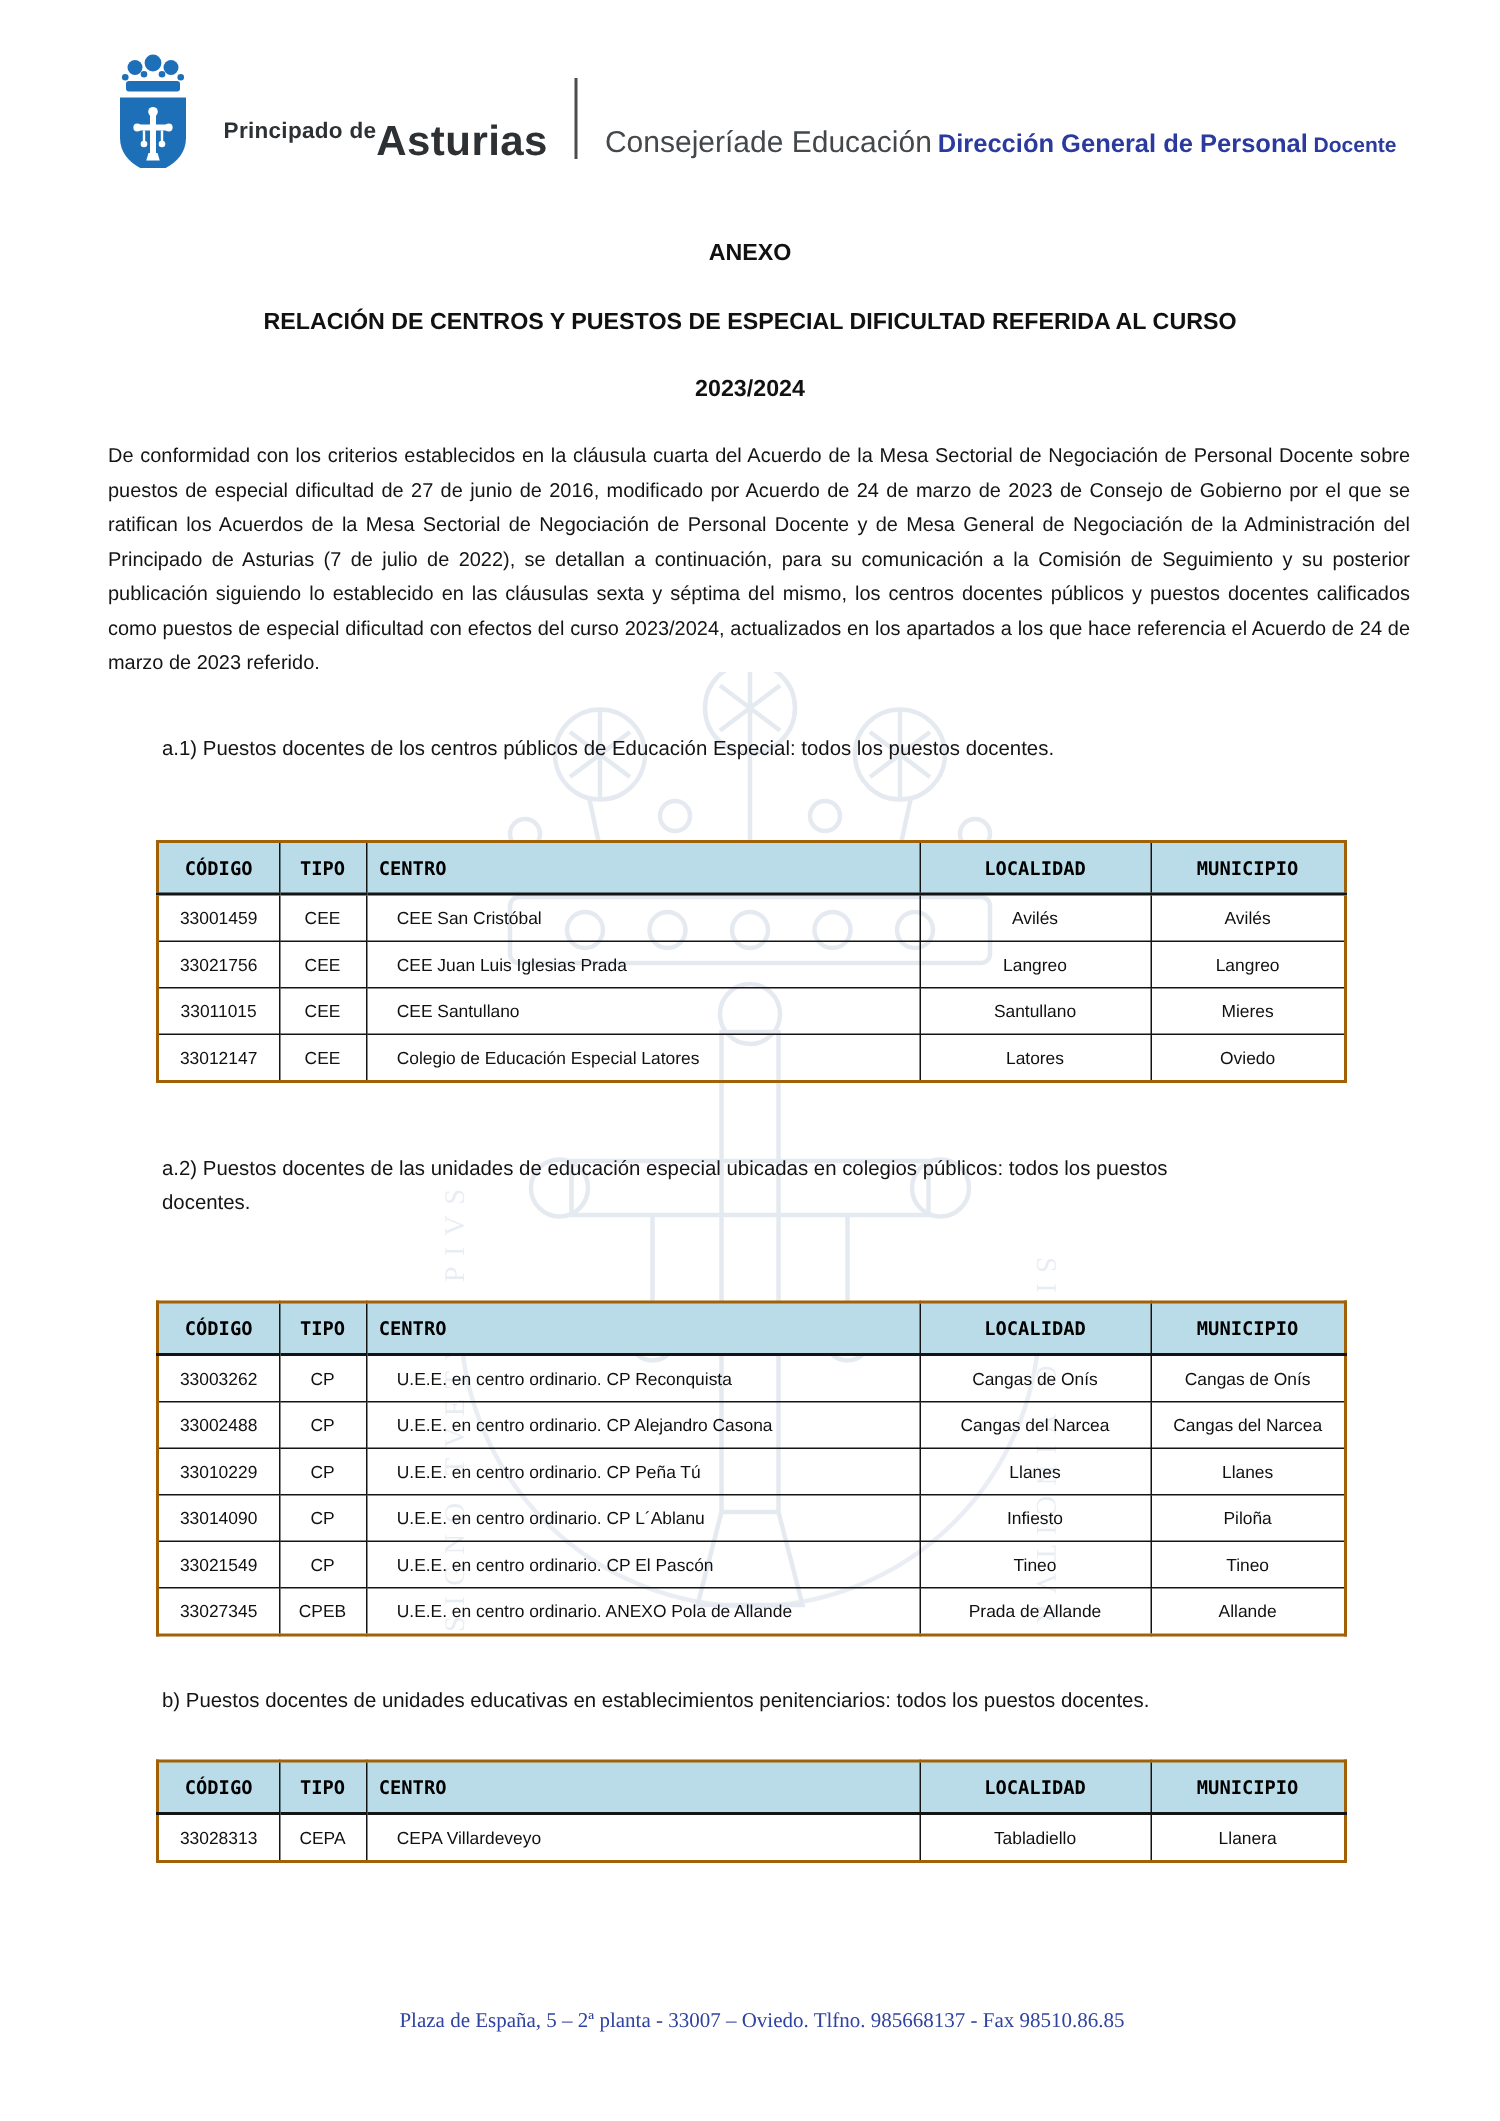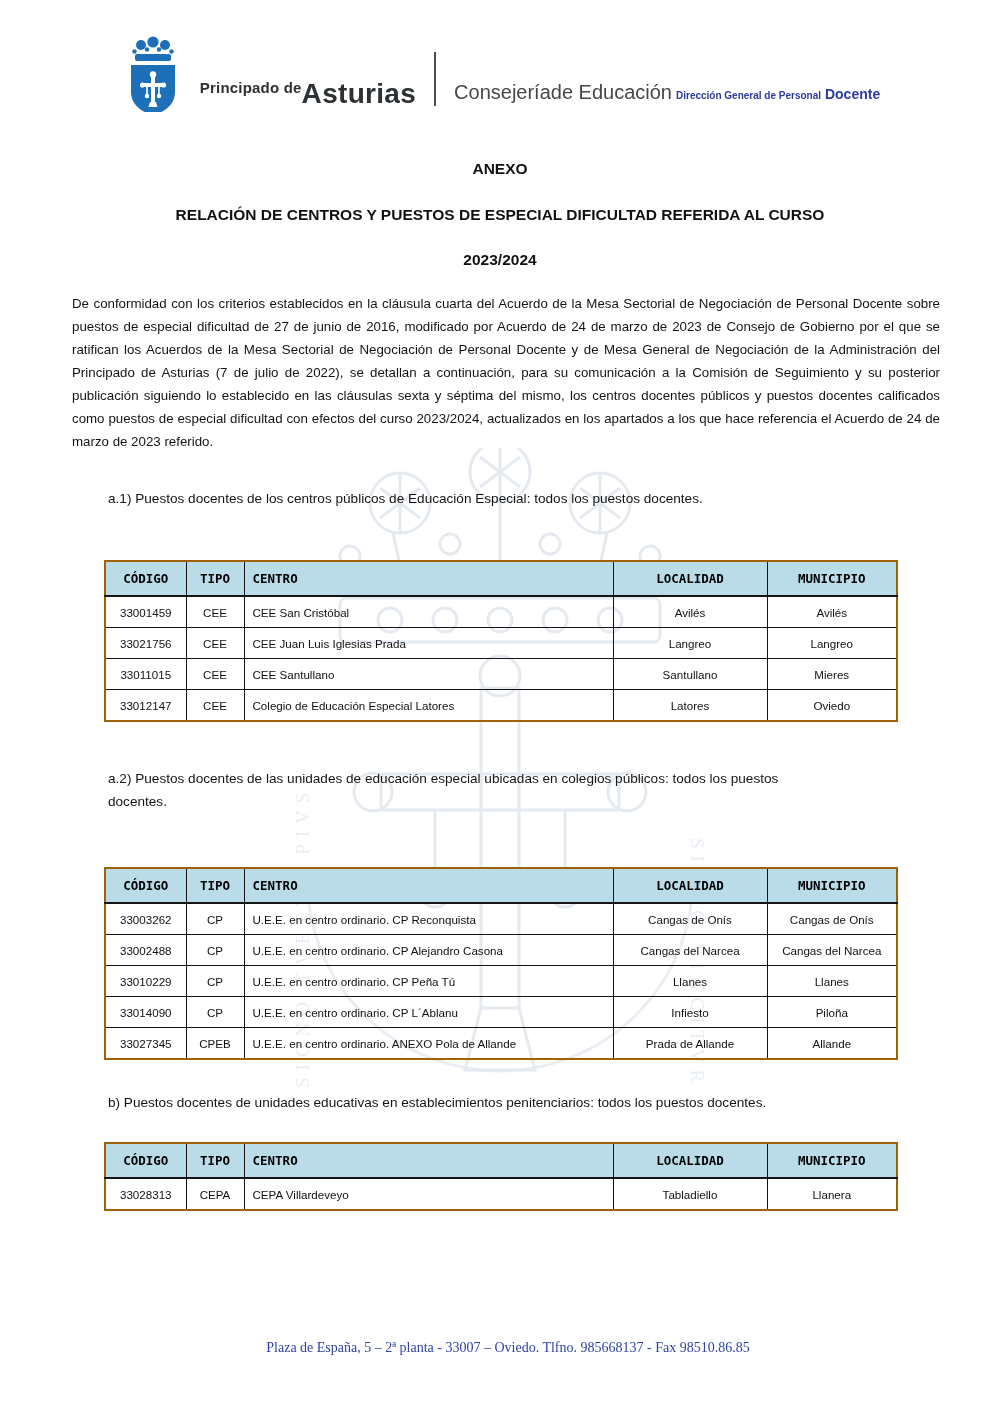--- a/index.html
+++ b/index.html
@@ -23,21 +23,21 @@
     display:flex;justify-content:center;align-items:flex-end;
     padding-top:36px;height:76px;
   }
   .logo-svg{width:66px;height:76px;margin-right:14px;flex:0 0 auto;}
   .org{display:flex;flex-direction:row;justify-content:flex-end;padding-bottom:4px;}
   .org-top{font-size:15px;font-weight:800;color:#2d3134;line-height:16px;letter-spacing:.2px;}
   .org-bottom{font-size:28px;font-weight:800;color:#2d3134;line-height:28px;letter-spacing:.3px;}
   .hdr-divider{width:2px;height:54px;background:#4a4d50;margin:0 18px 6px 18px;flex:0 0 auto;}
   .dept{display:flex;flex-direction:row;justify-content:flex-end;padding-bottom:4px;}
   .dept-line{font-size:20px;font-weight:500;color:#45484b;line-height:24px;}
-  .subdept{font-size:10px;font-weight:700;color:var(--accent-blue,#2b3a9e);margin-left:4px;}
+  .subdept{font-size:17px;font-weight:700;color:var(--accent-blue,#2b3a9e);margin-left:4px;}
   .subdept-strong{font-size:14px;font-weight:700;color:var(--accent-blue,#2b3a9e);}
   
   .title{
     text-align:center;font-weight:700;font-size:15.5px;color:#111;
   }
   .title-anexo{margin-top:48px;}
   .title-main{margin-top:28px;}
   .title-year{margin-top:27px;}
   
   .body-area{padding:0 60px 0 72px;}
@@ -67,21 +67,21 @@
     font-weight:700;font-size:12.5px;color:#000;
     border:1px solid #141414;border-bottom:2px solid #141414;
     height:31px;padding:1px 4px;text-align:center;
   }
   table.centers td{
     border:1px solid #141414;
     font-size:11.6px;color:#101010;
     height:28px;padding:1px 6px;text-align:center;
     background:transparent;
   }
-  table.centers td.col-centro{text-align:left;padding-left:8px;}
+  table.centers td.col-centro{text-align:left;padding-left:20px;}
   table.centers th.col-centro{text-align:left;padding-left:8px;}
   col.c-codigo{width:81px;}
   col.c-tipo{width:58px;}
   col.c-centro{width:369px;}
   col.c-localidad{width:154px;}
   col.c-municipio{width:130px;}
   
   .footer{
     position:absolute;left:16px;right:0;top:1340px;
     text-align:center;
@@ -277,20 +277,27 @@
               <td>Llanes</td>
             </tr>
             <tr>
               <td>33014090</td>
               <td>CP</td>
               <td class="col-centro">U.E.E. en centro ordinario. CP L´Ablanu</td>
               <td>Infiesto</td>
               <td>Piloña</td>
             </tr>
             <tr>
+              <td>33021549</td>
+              <td>CP</td>
+              <td class="col-centro">U.E.E. en centro ordinario. CP El Pascón</td>
+              <td>Tineo</td>
+              <td>Tineo</td>
+            </tr>
+            <tr>
               <td>33027345</td>
               <td>CPEB</td>
               <td class="col-centro">U.E.E. en centro ordinario. ANEXO Pola de Allande</td>
               <td>Prada de Allande</td>
               <td>Allande</td>
             </tr>
           </tbody>
       </table>
 
       <div class="section-heading sh-b">b) Puestos docentes de unidades educativas en establecimientos penitenciarios: todos los puestos docentes.</div>

